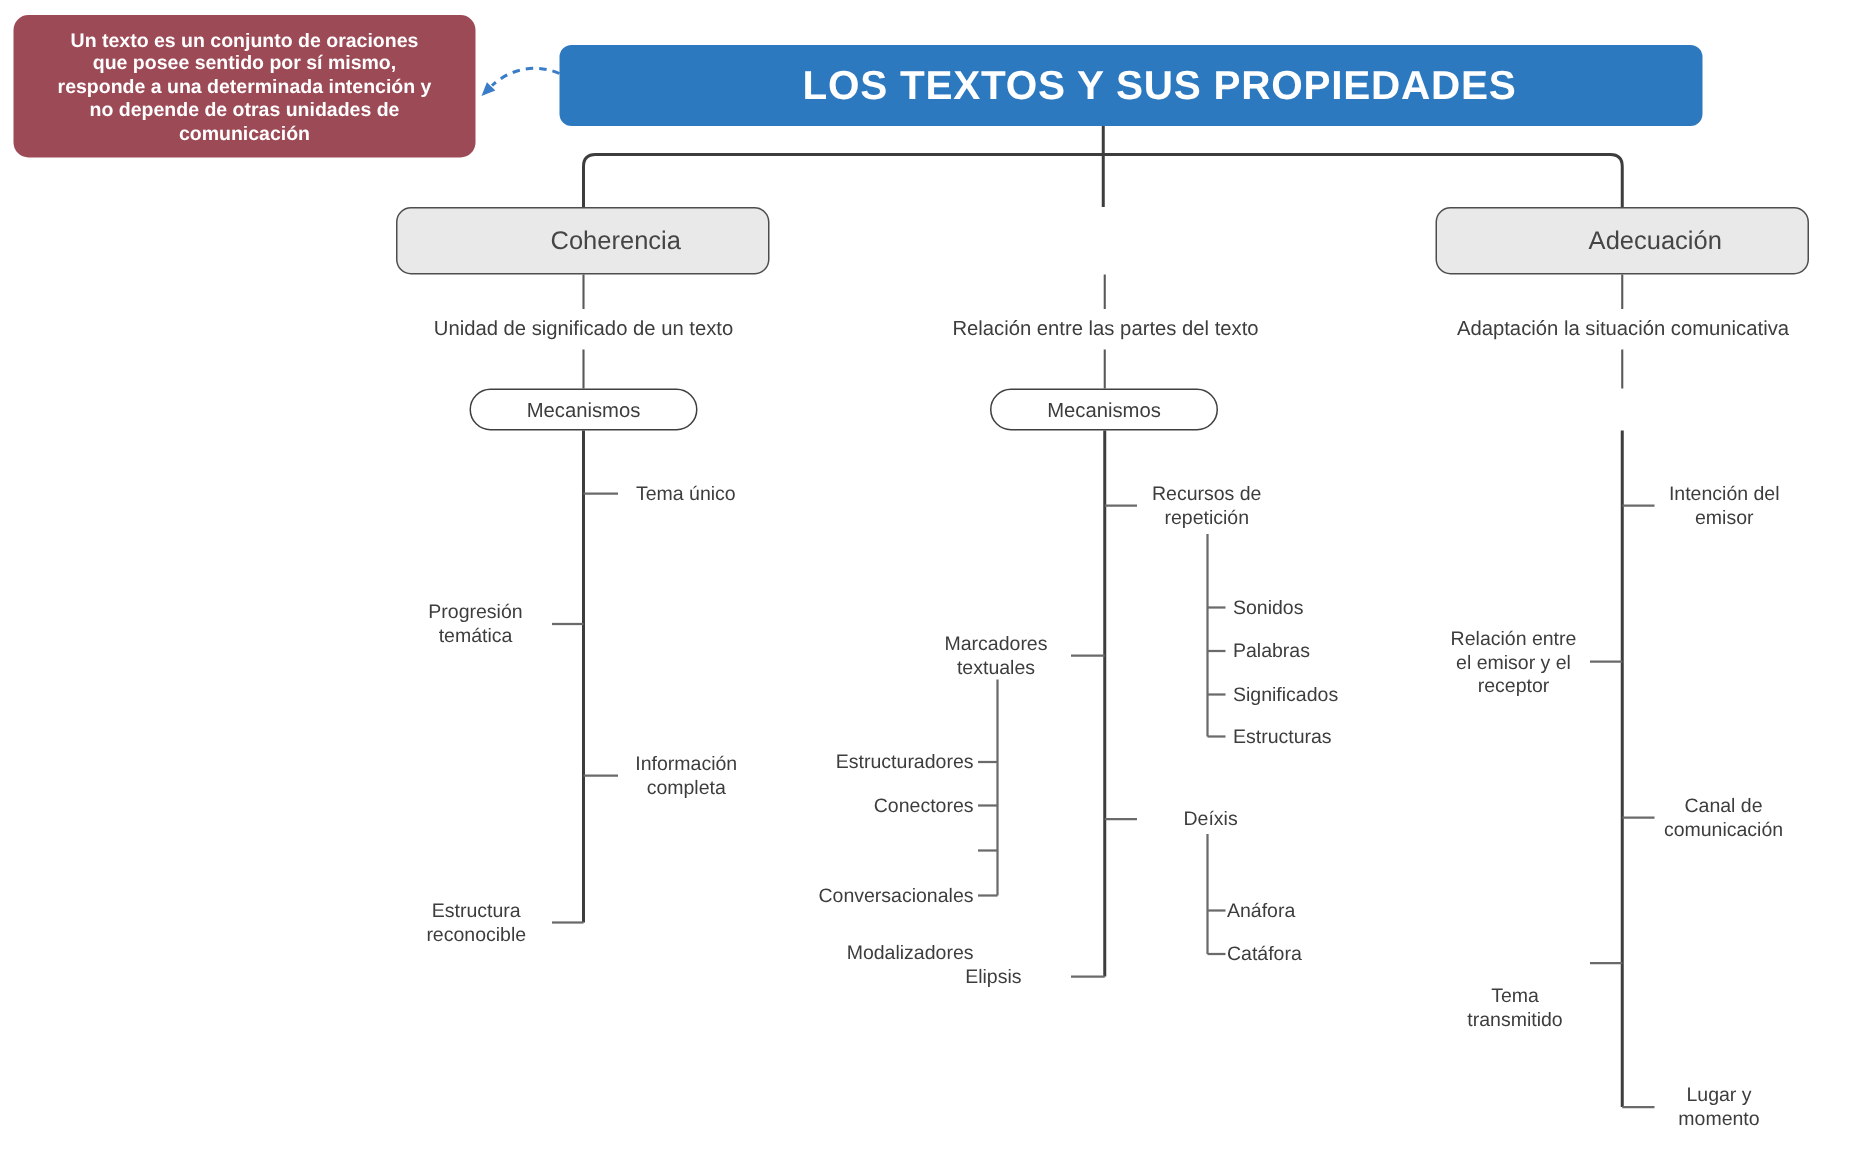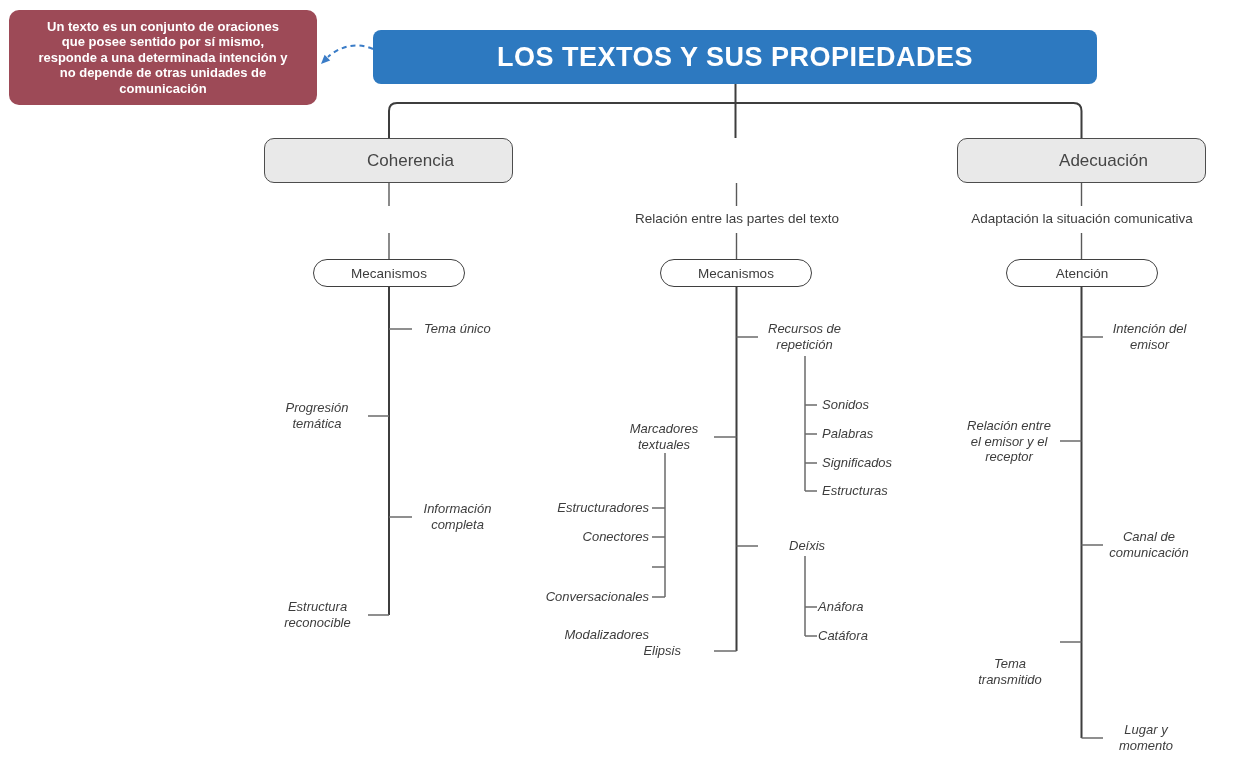--- a/index.html
+++ b/index.html
@@ -20,21 +20,21 @@
     padding: 8px 28px;
   }
   .definition-box .def-text {
     color: #ffffff; font-size: 13px; font-weight: 600;
     line-height: 15.5px; text-align: center;
   }
 
   .title-banner {
     position: absolute; left: 373px; top: 30px; width: 724px; height: 54px;
     background: #2d79c0; border-radius: 8px;
-    display: flex; align-items: center; justify-content: center;
+    display: flex; align-items: center; justify-content: center; padding-left: 38px;
   }
   .title-banner .title-text {
     color: #ffffff; font-size: 27px; font-weight: 600; letter-spacing: 0.5px;
   }
 
   .branch-box {
     position: absolute; top: 138px; width: 249px; height: 45px;
     background: #e9e9e9; border: 1.5px solid #4d4d4d; border-radius: 10px;
     box-sizing: border-box;
     display: flex; align-items: center; justify-content: center;
@@ -57,21 +57,21 @@
     background: #ffffff; border: 1.4px solid #3f3f3f; border-radius: 15px;
     box-sizing: border-box;
     display: flex; align-items: center; justify-content: center;
     font-size: 13.5px; color: #3d3d3d;
   }
   .pill-coherencia { left: 313px; }
   .pill-cohesion   { left: 660px; }
   .pill-adecuacion { left: 1006px; }
 
   .label {
-    position: absolute; font-size: 13px; line-height: 15.5px; color: #3d3d3d; font-style: italic;
+    position: absolute; font-size: 13px; line-height: 15.5px; color: #3d3d3d;
   }
   .nowrap { white-space: nowrap; }
   .center { text-align: center; }
   .right  { text-align: right; }
 </style>
 </head>
 <body>
 
 <div id="canvas">
 
@@ -149,31 +149,29 @@
     <div class="title-text">LOS TEXTOS Y SUS PROPIEDADES</div>
   </div>
 
   <div class="branch-box box-coherencia">
     <span>Coherencia</span>
   </div>
   <div class="branch-box box-adecuacion">
     <span>Adecuación</span>
   </div>
 
+  <div class="branch-desc desc-coherencia">Unidad de significado de un texto</div>
   <div class="branch-desc desc-cohesion">Relación entre las partes del texto</div>
   <div class="branch-desc desc-adecuacion">Adaptación la situación comunicativa</div>
 
   <div class="pill pill-coherencia">
     <span>Mecanismos</span>
   </div>
   <div class="pill pill-cohesion">
     <span>Mecanismos</span>
-  </div>
-  <div class="pill pill-adecuacion">
-    <span>Atención</span>
   </div>
 
   <div class="label nowrap" style="left:424px; top:321px;">Tema único</div>
   <div class="label center" style="left:277px; top:400px; width:80px;">Progresión temática</div>
   <div class="label center" style="left:415px; top:501px; width:85px;">Información completa</div>
   <div class="label center" style="left:275px; top:599px; width:85px;">Estructura reconocible</div>
 
   <div class="label center" style="left:762px; top:321px; width:85px;">Recursos de repetición</div>
   <div class="label nowrap" style="left:822px; top:397px;">Sonidos</div>
   <div class="label nowrap" style="left:822px; top:426px;">Palabras</div>

